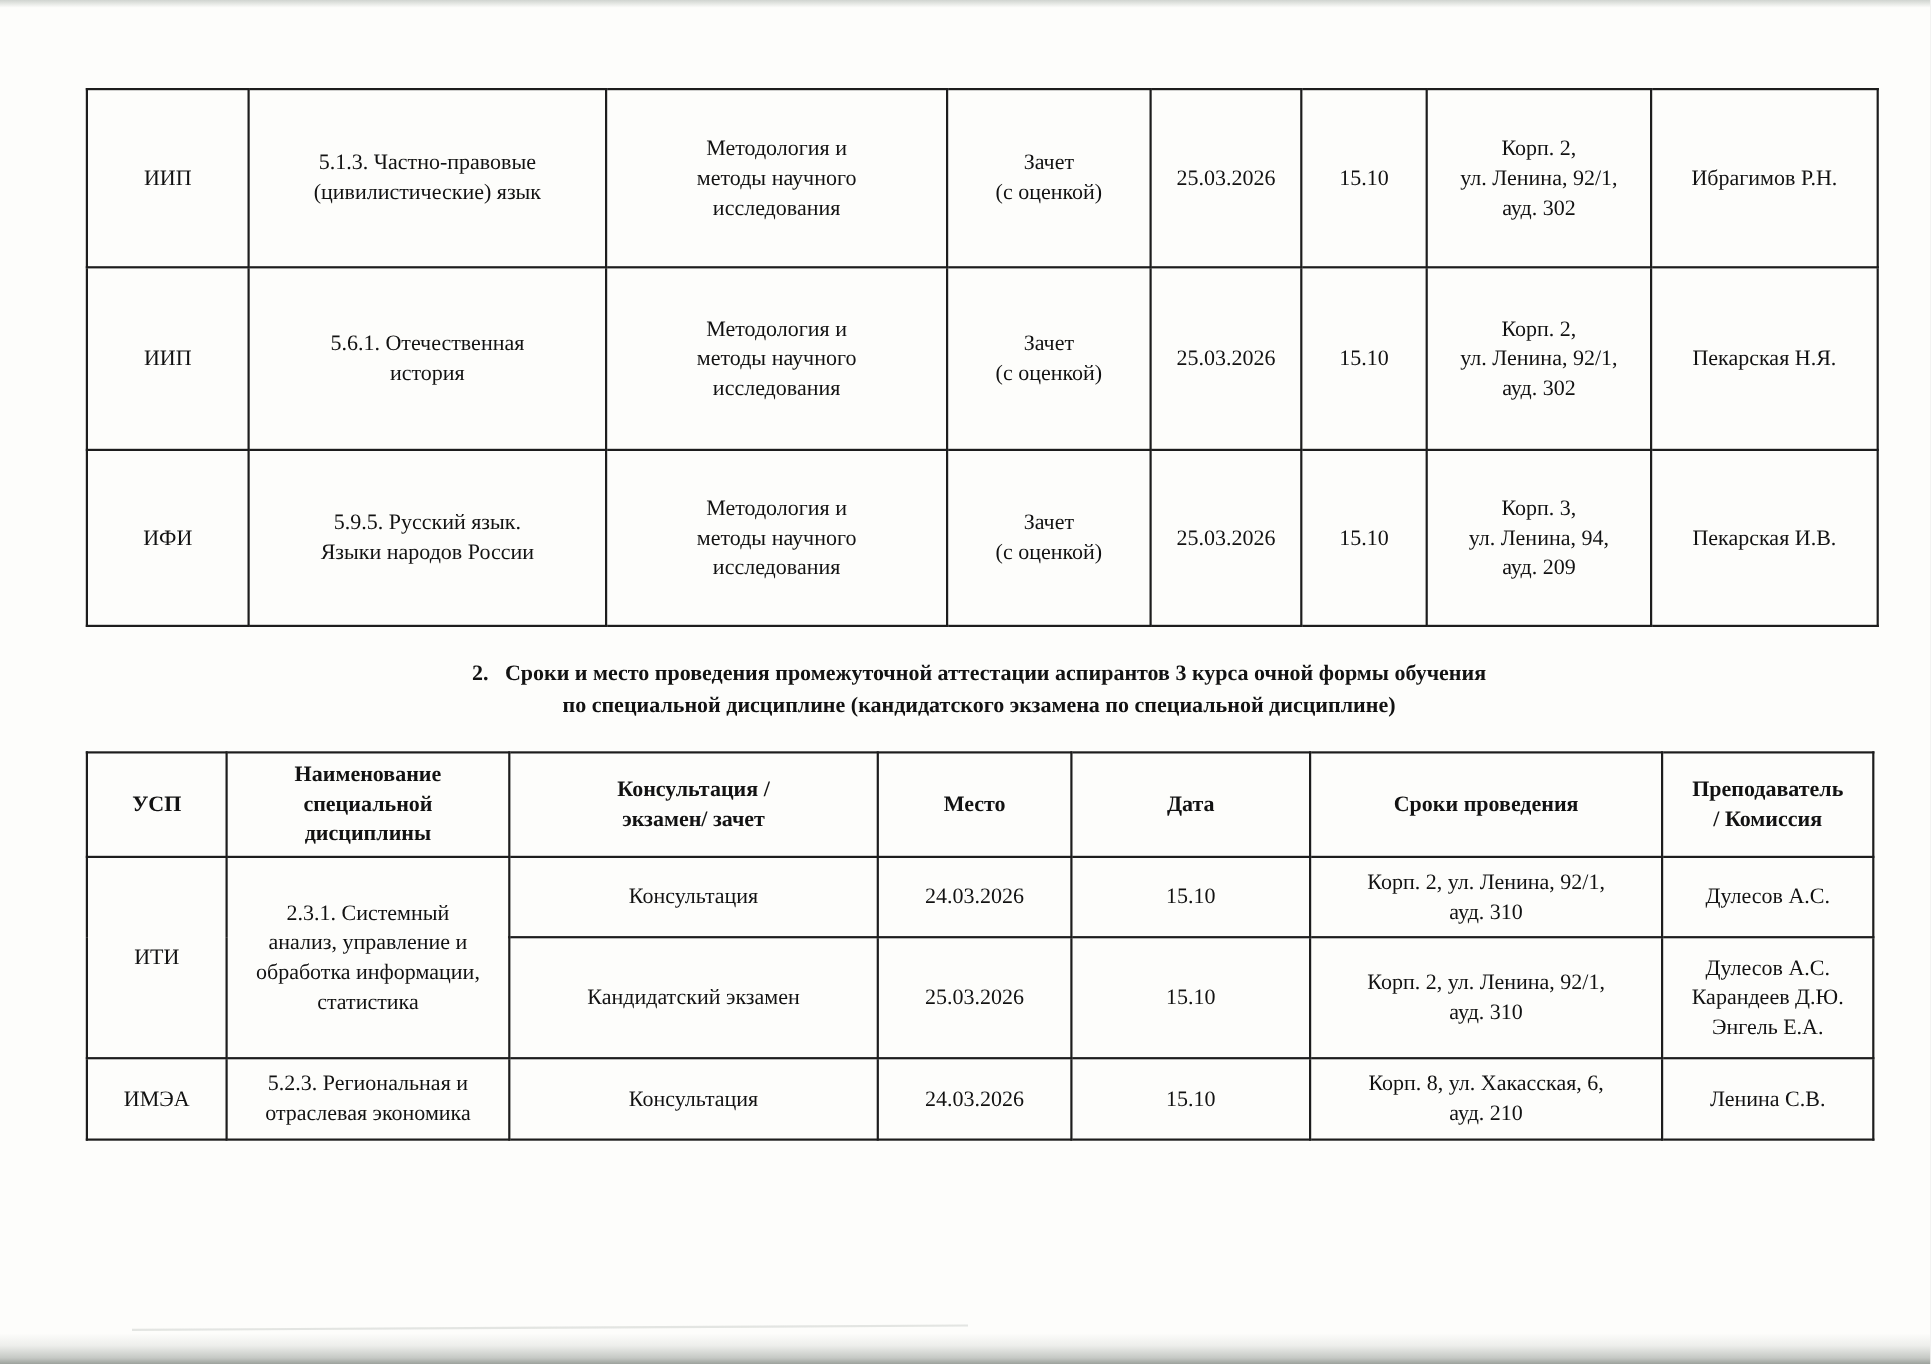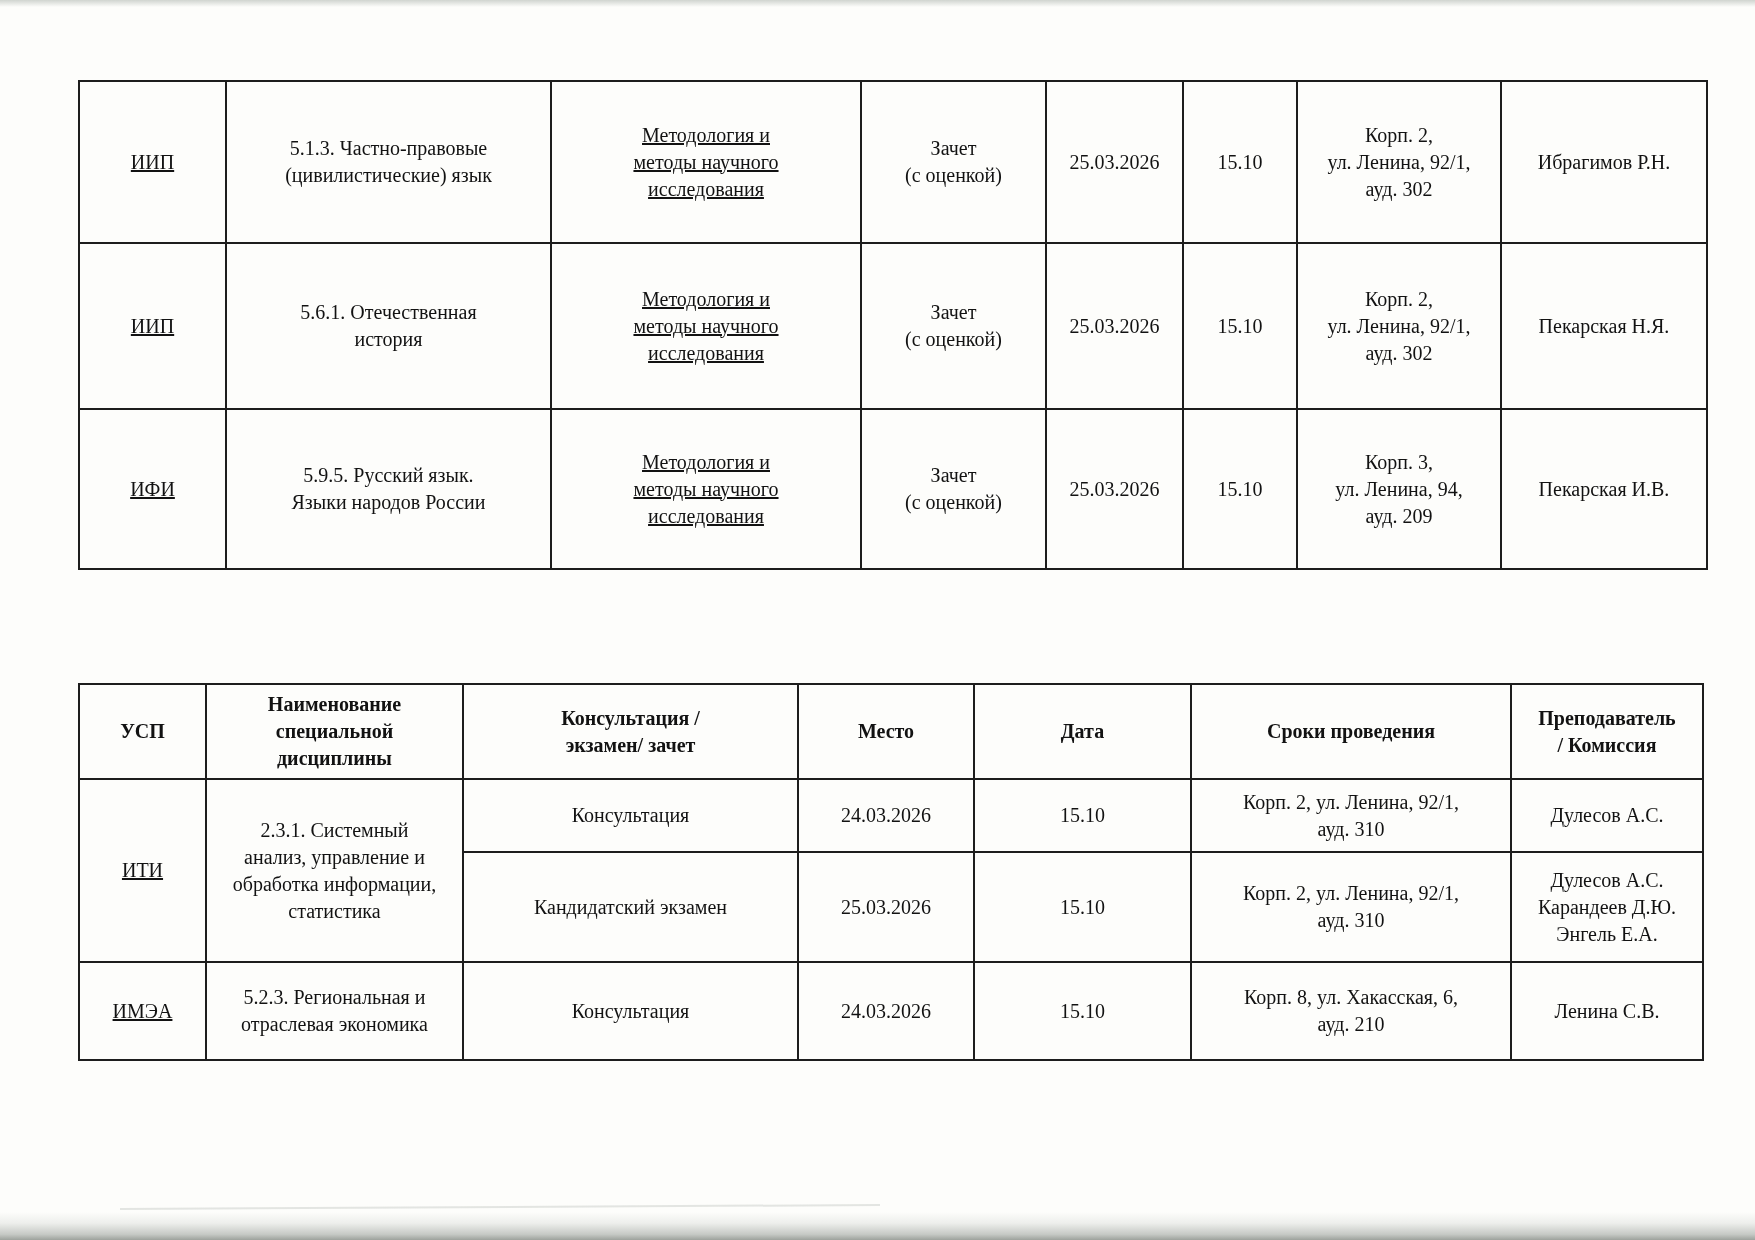--- a/index.html
+++ b/index.html
@@ -21,21 +21,21 @@
     border: 2px solid #1d1d1d;
     text-align: center;
     vertical-align: middle;
     white-space: pre-line;
     padding: 6px 8px;
     font-size: 20px;
     line-height: 1.35;
     font-weight: normal;
     overflow: hidden;
   }
-  .bold { font-weight: bold; text-decoration: underline; }
+  .bold { font-weight: bold; }
   .va-top { vertical-align: top; padding-top: 12px; }
   .table-1 { left: 78px; top: 80px; width: 1628px; }
   .table-2 { left: 78px; top: 683px; width: 1624px; }
   .table-2 thead th { font-weight: bold; }
   .section-heading {
     position: absolute;
     left: 78px;
     top: 598px;
     width: 1624px;
     text-align: center;
@@ -131,20 +131,22 @@
         <td>25.03.2026</td>
         <td>15.10</td>
         <td>Корп. 3,
 ул. Ленина, 94,
 ауд. 209</td>
         <td>Пекарская И.В.</td>
       </tr>
     </tbody>
   </table>
 
+  <div class="section-heading">2.&nbsp;&nbsp;&nbsp;Сроки и место проведения промежуточной аттестации аспирантов 3 курса очной формы обучения
+по специальной дисциплине (кандидатского экзамена по специальной дисциплине)</div>
 
   <table class="doc-table table-2">
     <colgroup>
       <col style="width:127px">
         <col style="width:257px">
         <col style="width:335px">
         <col style="width:176px">
       <col style="width:217px">
         <col style="width:320px">
         <col style="width:192px">
@@ -181,21 +183,21 @@
       <tr style="height:110px">
         <td>Кандидатский экзамен</td>
         <td class="va-top">25.03.2026</td>
         <td>15.10</td>
         <td>Корп. 2, ул. Ленина, 92/1,
 ауд. 310</td>
         <td>Дулесов А.С.
 Карандеев Д.Ю.
 Энгель Е.А.</td>
       </tr>
-      <tr style="height:98px">
+      <tr style="height:74px">
         <td class="bold">ИМЭА</td>
         <td class="va-top">5.2.3. Региональная и
 отраслевая экономика</td>
         <td>Консультация</td>
         <td>24.03.2026</td>
         <td>15.10</td>
         <td>Корп. 8, ул. Хакасская, 6,
 ауд. 210</td>
         <td>Ленина С.В.</td>
       </tr>

